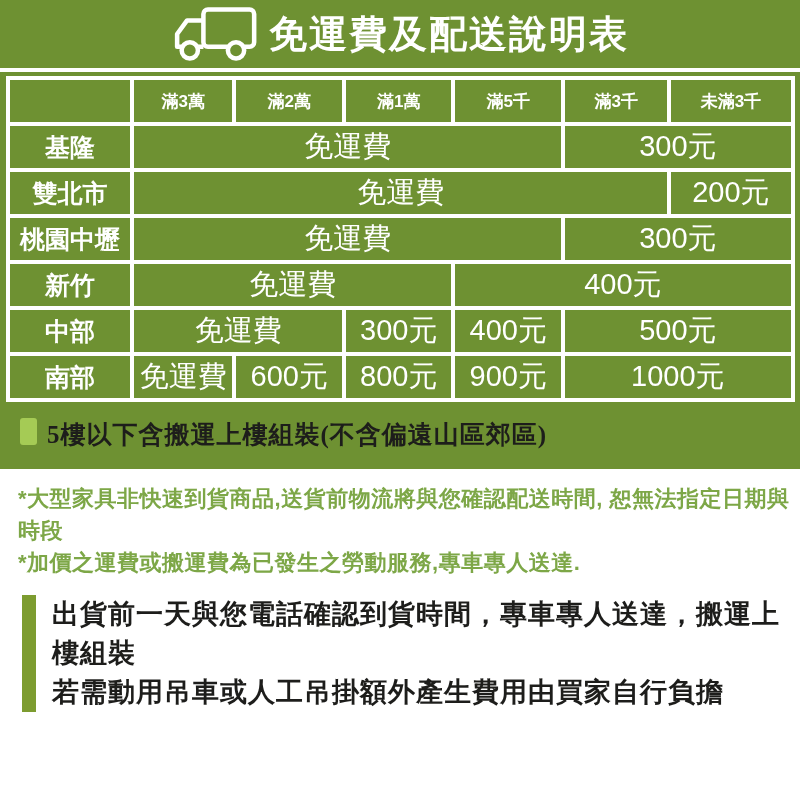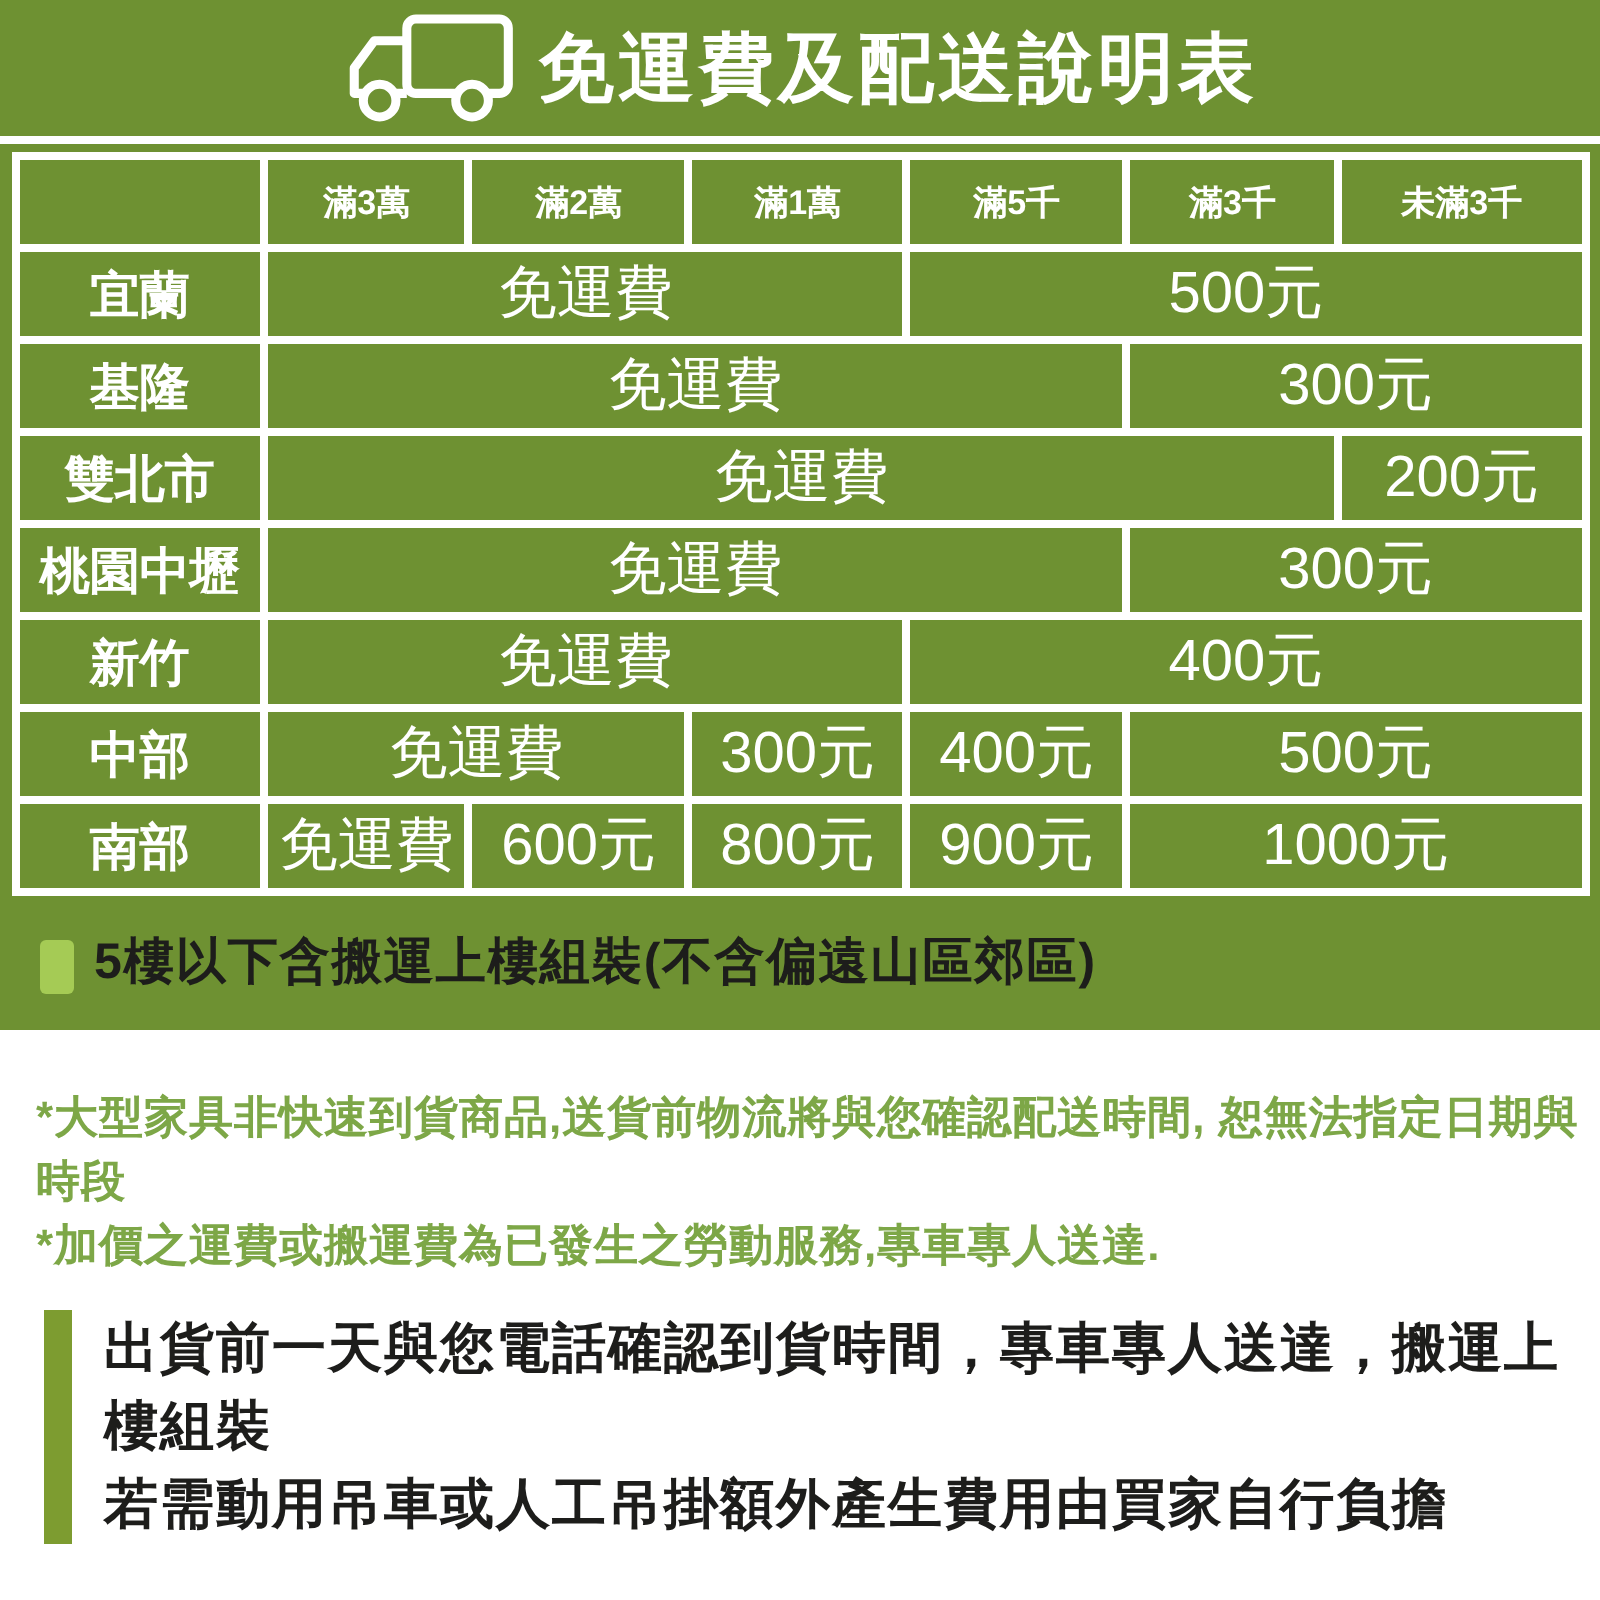--- a/index.html
+++ b/index.html
@@ -53,37 +53,38 @@
     white-space:nowrap;
   }
   .fee-table thead th{font-size:17px;font-weight:bold;}
   .fee-table tbody th{font-size:25px;font-weight:bold;}
   .fee-table td{font-size:29px;font-weight:normal;}
   .green-notes{
     padding:10px 0 2px 20px;
   }
   .green-note{
     display:flex;
-    align-items:flex-end;
+    align-items:flex-start;
     gap:10px;
     margin:6px 0;
+    font-family:Liberation Serif, serif;
   }
   .green-note .bullet{
     width:17px;height:27px;
     border-radius:3px;
     background:var(--bullet-green);
     flex:0 0 auto;
   }
   .green-note .note-text{
     color:var(--ink);
     font-size:25px;
     font-weight:bold;
     letter-spacing:1px;
   }
-  .white-area{padding:14px 0 0 0;margin-top:14px;}
+  .white-area{padding:14px 0 0 0;}
   .fine-print{margin-left:18px;}
   .fine-print-line{
     color:var(--fine-green);
     font-size:22px;
     font-weight:bold;
     line-height:32px;
     letter-spacing:0.5px;
   }
   .delivery-note{
     display:flex;
@@ -135,25 +136,20 @@
           <th>滿3萬</th>
           <th>滿2萬</th>
           <th>滿1萬</th>
           <th>滿5千</th>
           <th>滿3千</th>
           <th>未滿3千</th>
         </tr>
       </thead>
     <tbody>
         <tr>
-          <th>宜蘭</th>
-          <td colspan="3">免運費</td>
-          <td colspan="3">500元</td>
-        </tr>
-        <tr>
           <th>基隆</th>
           <td colspan="4">免運費</td>
           <td colspan="2">300元</td>
         </tr>
         <tr>
           <th>雙北市</th>
           <td colspan="5">免運費</td>
           <td colspan="1">200元</td>
         </tr>
         <tr>

